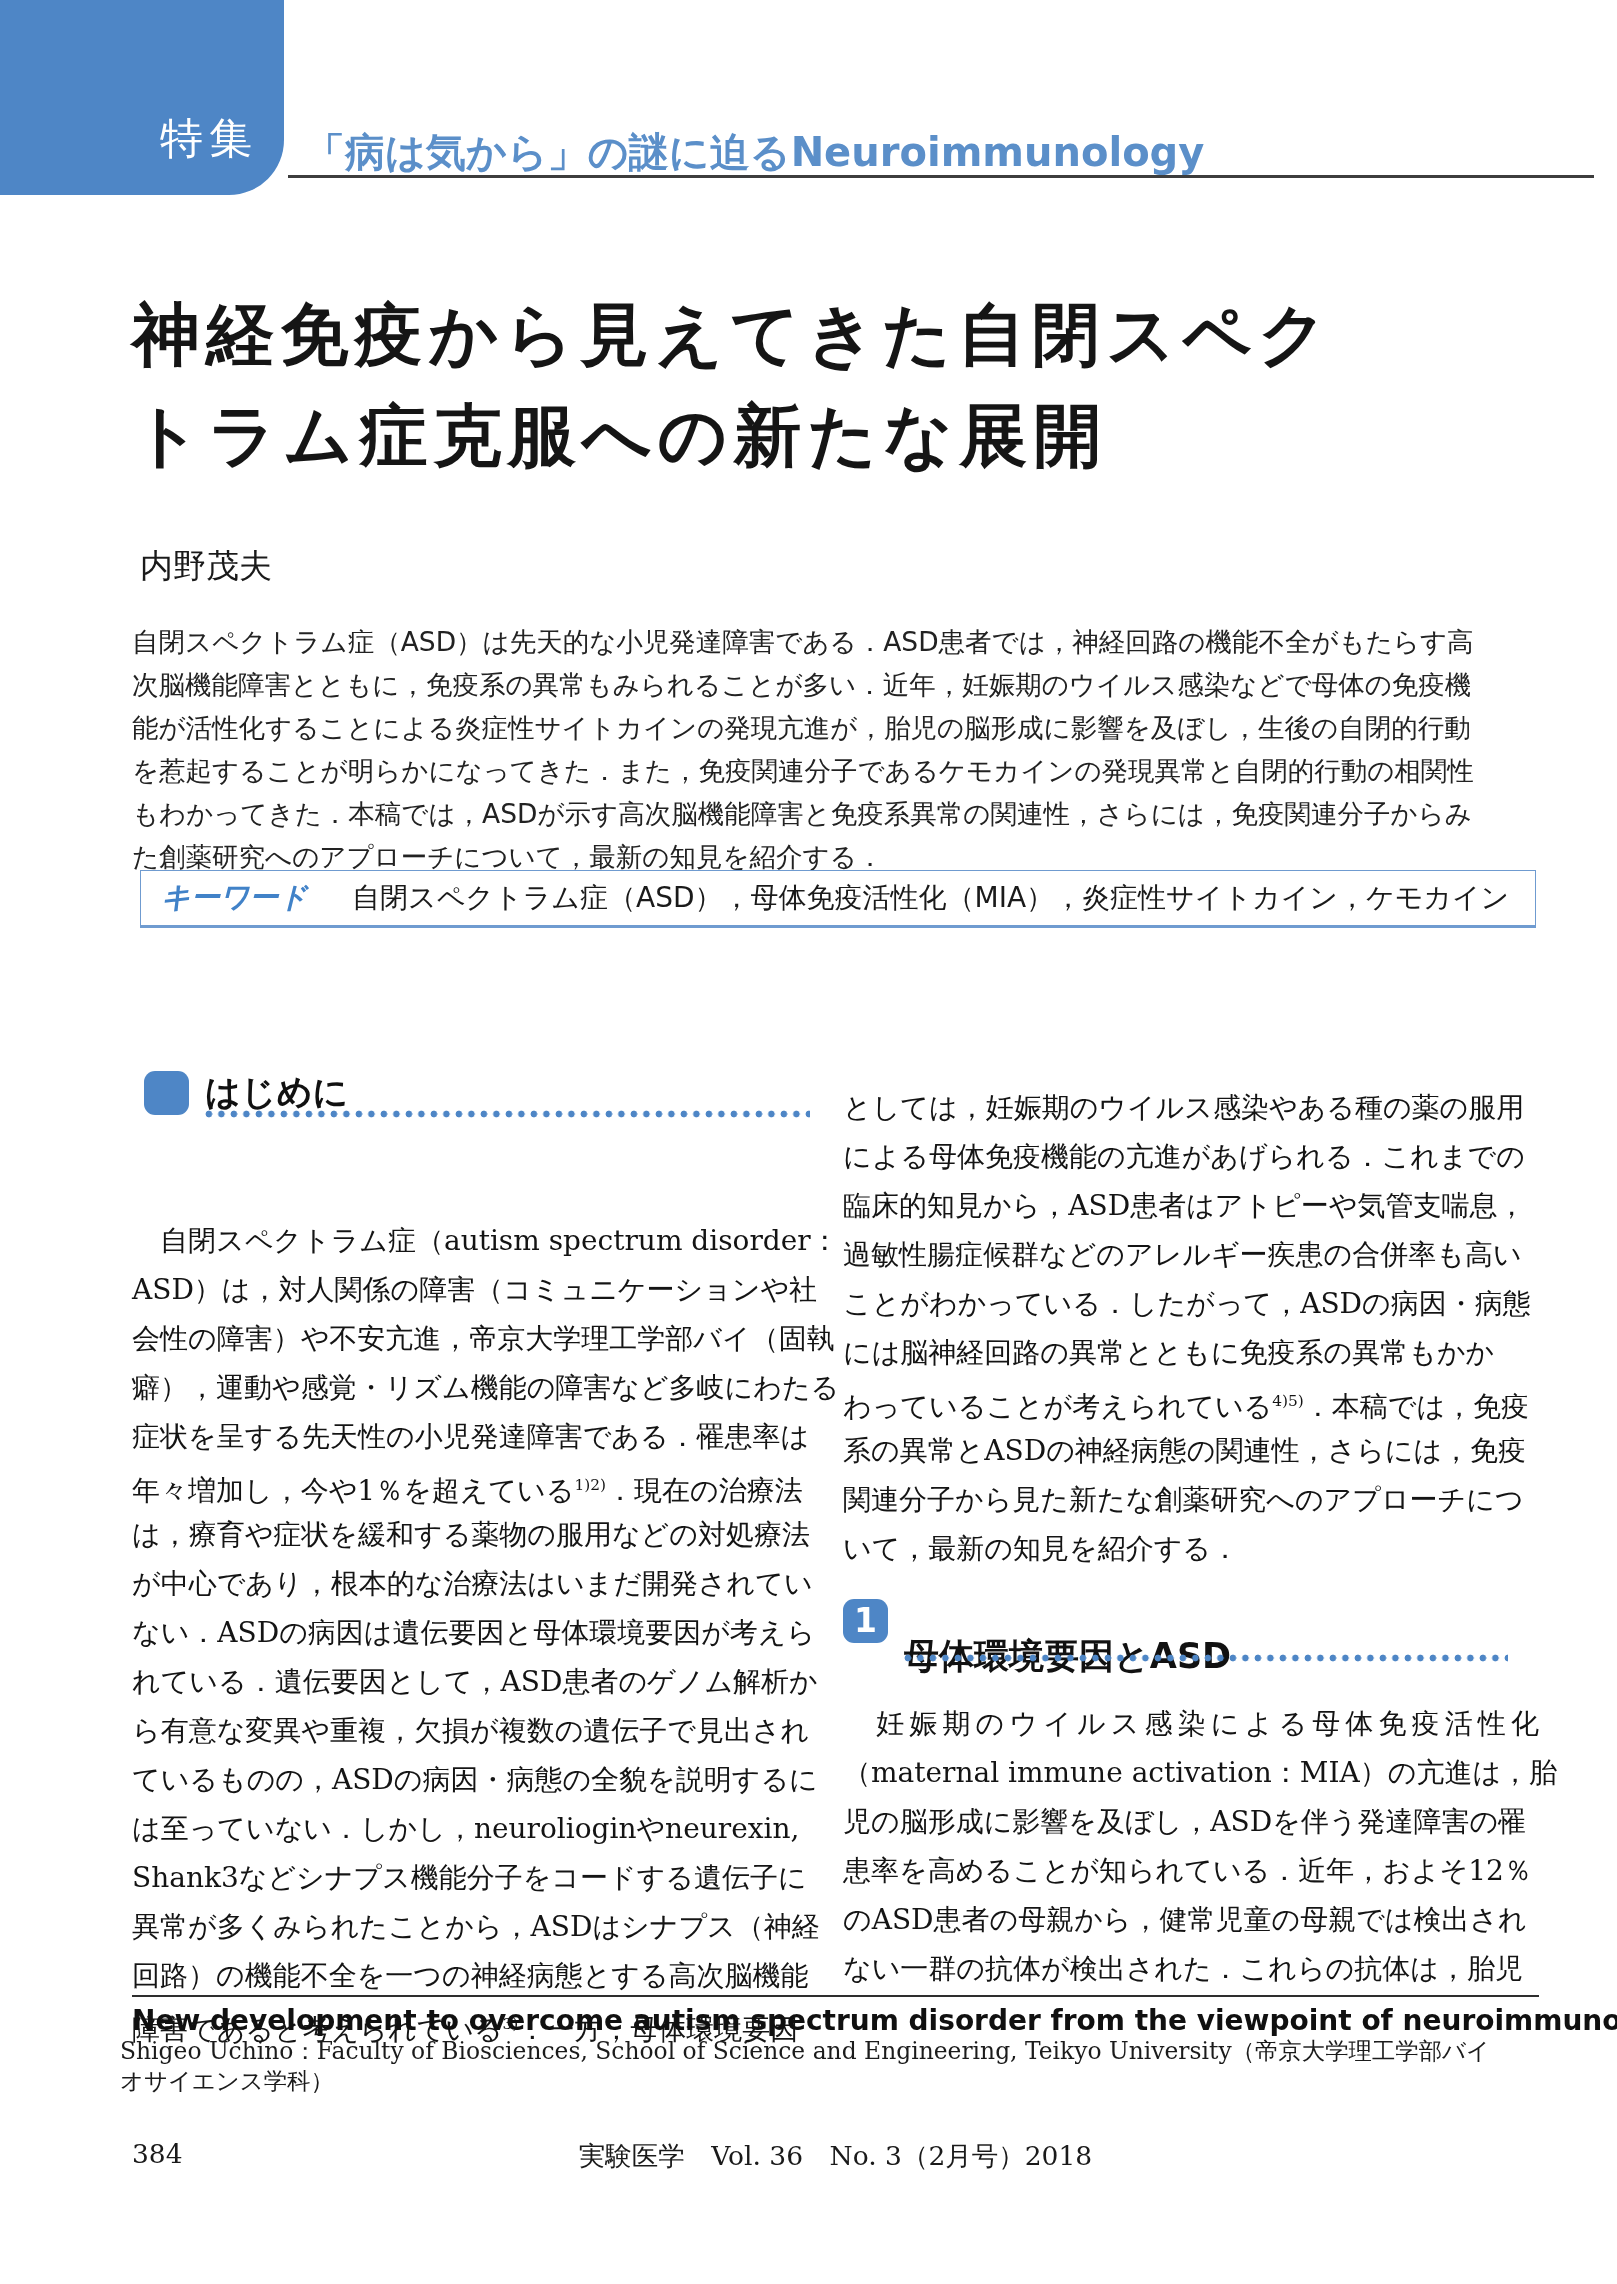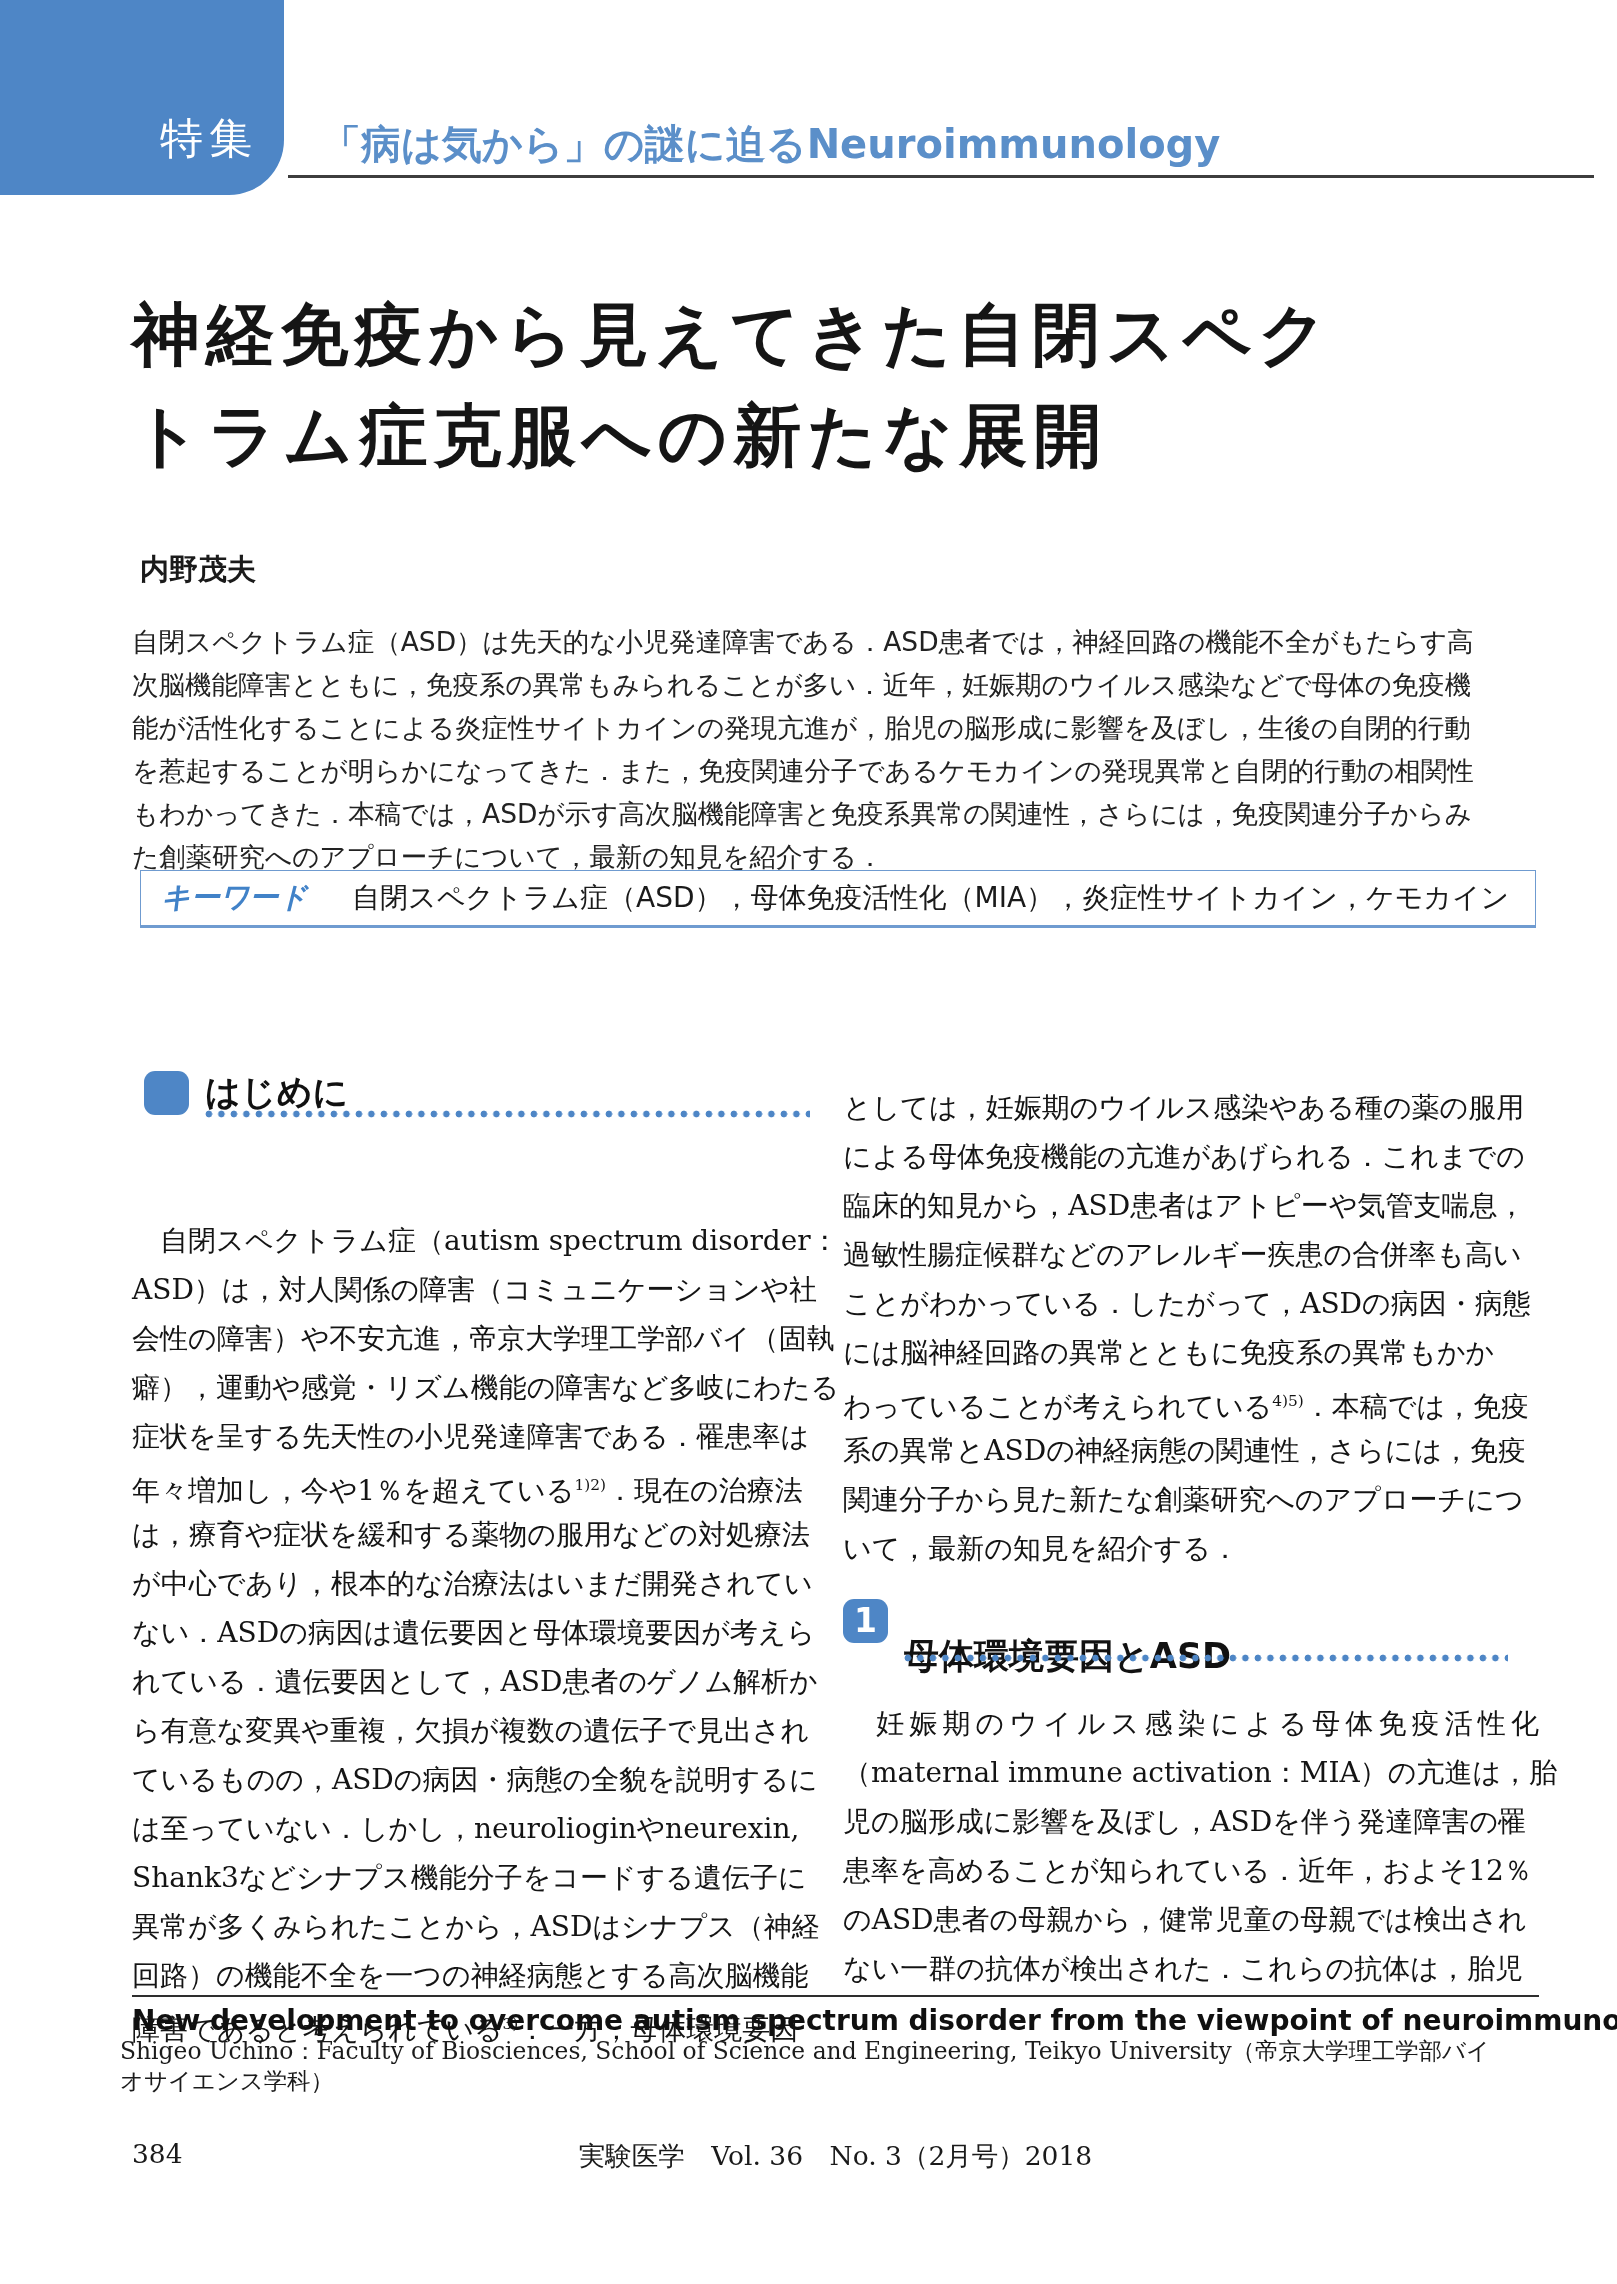--- a/index.html
+++ b/index.html
@@ -12,27 +12,27 @@
     width:1618px;height:2284px;position:relative;background:#ffffff;
     font-family:"DejaVu Sans","Liberation Sans",sans-serif;color:#1a1a1a;
     overflow:hidden;
   }
   .abs{position:absolute;}
   
   .badge{left:0;top:0;width:284px;height:195px;background:var(--accent);
     border-bottom-right-radius:55px;}
   .badge-label{position:absolute;left:160px;top:110px;font-size:43px;font-weight:normal;
     color:#ffffff;letter-spacing:6.2px;white-space:nowrap;}
-  .series-title{left:305px;top:117px;font-size:40px;font-weight:bold;
-    color:var(--header-blue);white-space:nowrap;margin-left:16px;}
+  .series-title{left:305px;top:125px;font-size:40px;font-weight:bold;
+    color:var(--header-blue);white-space:nowrap;}
   .header-rule{left:288px;width:1306px;top:175px;height:3.1px;background:var(--rule);}
   
   .article-title{left:132px;top:284px;font-size:68px;font-weight:bold;
     letter-spacing:6.2px;line-height:101px;color:#151515;white-space:nowrap;}
-  .author{left:140px;top:544px;font-size:29px;font-weight:700;margin-top:6px;}
+  .author{left:140px;top:544px;font-size:33px;font-weight:400;}
   
   .abstract{left:132px;top:620px;width:1410px;}
   .abstract .aline{height:43px;line-height:43px;font-size:26.5px;font-weight:500;
     color:#222;white-space:nowrap;}
   
   .kw-box{left:140px;top:870px;width:1396px;height:58px;box-sizing:border-box;
     border:1.6px solid #6F9BD0;border-bottom-width:3.9px;display:flex;align-items:center;}
   .kw-label{margin-left:20px;font-size:29px;font-weight:bold;font-style:italic;
     color:#4182C8;white-space:nowrap;}
   .kw-text{margin-left:44px;font-size:28px;color:#1a1a1a;white-space:nowrap;}

